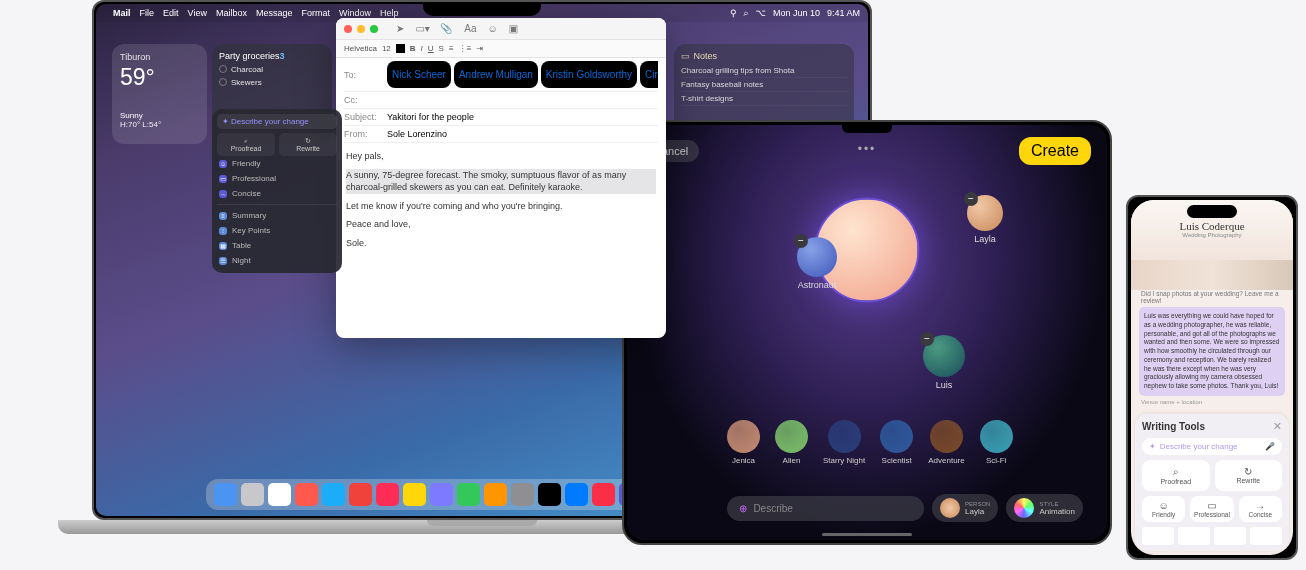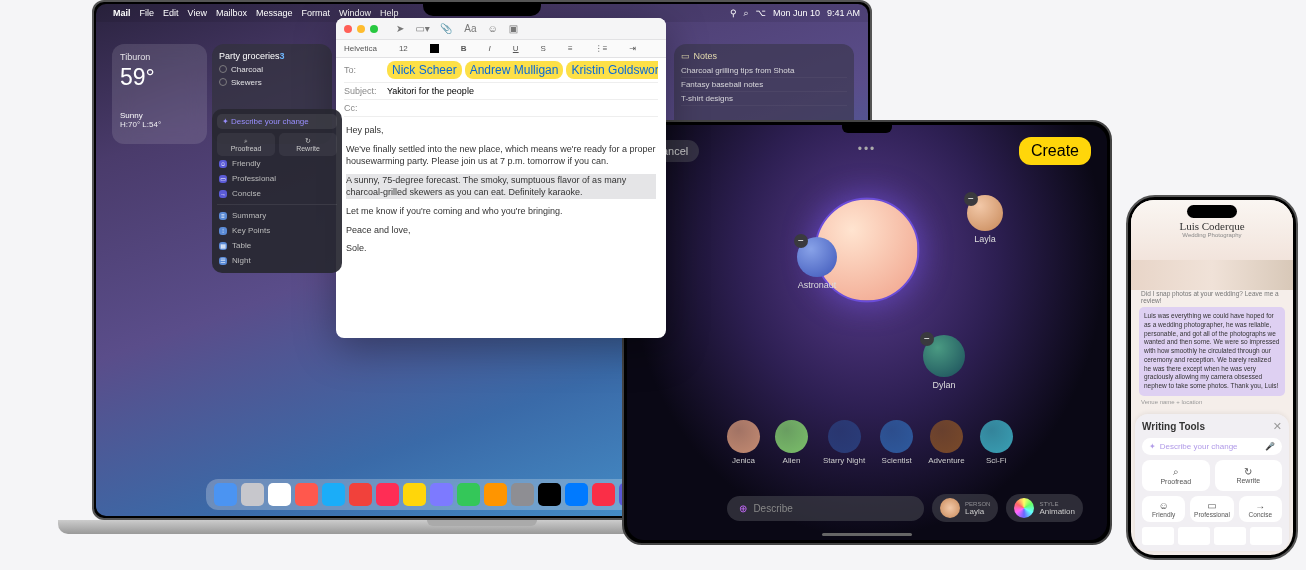--- a/index.html
+++ b/index.html
@@ -114,25 +114,25 @@
     border-radius:8px;
     box-shadow:0 10px 40px rgba(0,0,0,.35);
     overflow:hidden;
     z-index:4;
   }
   .mail-tb{height:22px;display:flex;align-items:center;gap:10px;padding:0 8px;background:#f5f5f6;border-bottom:1px solid #e2e2e4}
   .traffic{display:flex;gap:5px}
   .traffic span{width:8px;height:8px;border-radius:50%;display:block}
   .tl-r{background:#ff5f57}.tl-y{background:#febc2e}.tl-g{background:#28c840}
   .mail-tb .tools{display:flex;gap:11px;margin-left:8px;color:#777;font-size:10px}
-  .mail-format{height:18px;background:#fafafa;border-bottom:1px solid #e2e2e4;display:flex;align-items:center;gap:22px;padding:0 8px;font-size:8px;color:#555}
+  .mail-format{height:18px;background:#fafafa;border-bottom:1px solid #e2e2e4;display:flex;align-items:center;gap:5px;padding:0 8px;font-size:8px;color:#555}
   .mail-fields{padding:0 8px}
   .mail-field{display:flex;align-items:center;gap:5px;border-bottom:1px solid #eee;padding:3px 0;font-size:9px}
   .mail-field .lbl{color:#888;width:38px;flex:0 0 38px}
-  .mail-field .to-chip{background:#fde047;color:#0969da;border-radius:8px;padding:2px 5px;font-size:12px;white-space:nowrap}
+  .mail-field .to-chip{background:#000000;color:#0969da;border-radius:8px;padding:8px 5px;font-size:10px;white-space:nowrap}
   .mail-field .chips{display:flex;gap:3px;overflow:hidden}
   .mail-body{padding:7px 10px;font-size:9px;color:#333;line-height:1.4}
   .mail-body p{margin-bottom:6px}
   .mail-body .hl{background:#e5e5e7}
 
   .dock{
     position:absolute;bottom:6px;left:50%;transform:translateX(-50%);
     display:flex;gap:4px;padding:4px 8px;
     background:rgba(255,255,255,.25);border-radius:12px;
     backdrop-filter:blur(10px);
@@ -175,21 +175,21 @@
   .ipad-pill .av{width:20px;height:20px;border-radius:50%}
   .ipad-home{position:absolute;bottom:4px;left:50%;transform:translateX(-50%);width:90px;height:3px;background:#666;border-radius:3px}
 
   
   .iphone{
     position:absolute;
     left:1126px; top:195px;
     width:172px; height:365px;
     background:#000;
     border:2px solid #555;
-    border-radius:29px;
+    border-radius:12px;
     overflow:hidden;
   }
   .ip-screen{position:absolute;inset:3px;border-radius:23px;background:#f5eeea;color:#333;overflow:hidden;font-size:8px}
   .ip-island{position:absolute;top:5px;left:50%;transform:translateX(-50%);width:50px;height:13px;background:#000;border-radius:8px;z-index:5}
   .ip-hero{height:60px;background:linear-gradient(#faf6f2,#f2e4dc);text-align:center;padding-top:20px}
   .ip-hero .name{font-family:Georgia,serif;font-size:11px;color:#333}
   .ip-hero .sub{font-size:6px;color:#888}
   .ip-photo{height:30px;background:linear-gradient(90deg,#e8d5c8,#f0e2d8,#d8c8b8)}
   .ip-tag{color:#d6477a;font-family:Georgia,serif;font-size:10px;line-height:1.25;padding:6px 10px}
   .ip-q{font-size:6.5px;color:#777;padding:0 10px 3px}
@@ -338,30 +338,33 @@
           <span class="lbl">To:</span>
           <div class="chips">
             <span class="to-chip">Nick Scheer</span>
             <span class="to-chip">Andrew Mulligan</span>
             <span class="to-chip">Kristin Goldsworthy</span>
             <span class="to-chip">Cindy Yu</span>
             <span class="to-chip">Dylan Edwards</span>
           </div>
         </div>
         <div class="mail-field">
+            <span class="lbl">Cc:</span>
+          </div>
+        <div class="mail-field">
             <span class="lbl">Subject:</span>
             <span>Yakitori for the people</span>
           </div>
         <div class="mail-field">
-            <span class="lbl">Cc:</span>
+            <span class="lbl">From:</span>
+            <span>Sole Lorenzino</span>
           </div>
       </div>
       <div class="mail-body">
         <p>Hey pals,</p>
-        <p>We've finally settled into the new place, which means we're ready for a proper housewarming party. Please join us at 7 p.m. tomorrow if you can.</p>
         <p class="hl">A sunny, 75-degree forecast. The smoky, sumptuous flavor of as many charcoal-grilled skewers as you can eat. Definitely karaoke.</p>
         <p>Let me know if you're coming and who you're bringing.</p>
         <p>Peace and love,</p>
         <p>Sole.</p>
       </div>
     </div>
 
     <div class="dock" id="dock">
         <div class="app" style="background: rgb(75, 148, 242);"></div>
         <div class="app" style="background: rgb(199, 199, 204);"></div>
@@ -410,21 +413,21 @@
     <div class="pg-node" style="left:340px;top:70px">
       <div class="circ" style="width:36px;height:36px;background:radial-gradient(circle at 35% 30%,#f2c8a8,#c78858)">
           <div class="minus">−</div>
         </div>
       <div>Layla</div>
     </div>
     <div class="pg-node" style="left:296px;top:210px">
       <div class="circ" style="width:42px;height:42px;background:radial-gradient(circle at 35% 30%,#4a9a82,#1a4d5a)">
           <div class="minus">−</div>
         </div>
-      <div>Dylan</div>
+      <div>Luis</div>
     </div>
 
     <div class="sugg">
       <div class="sugg-row" id="sugg-row">
           <div class="sugg-item">
             <div class="thumb" style="background:radial-gradient(circle at 35% 30%,#c48b72cc,#c48b72)"></div>
             <div>Jenica</div>
           </div>
           <div class="sugg-item">
             <div class="thumb" style="background:radial-gradient(circle at 35% 30%,#7bbf6acc,#7bbf6a)"></div>

